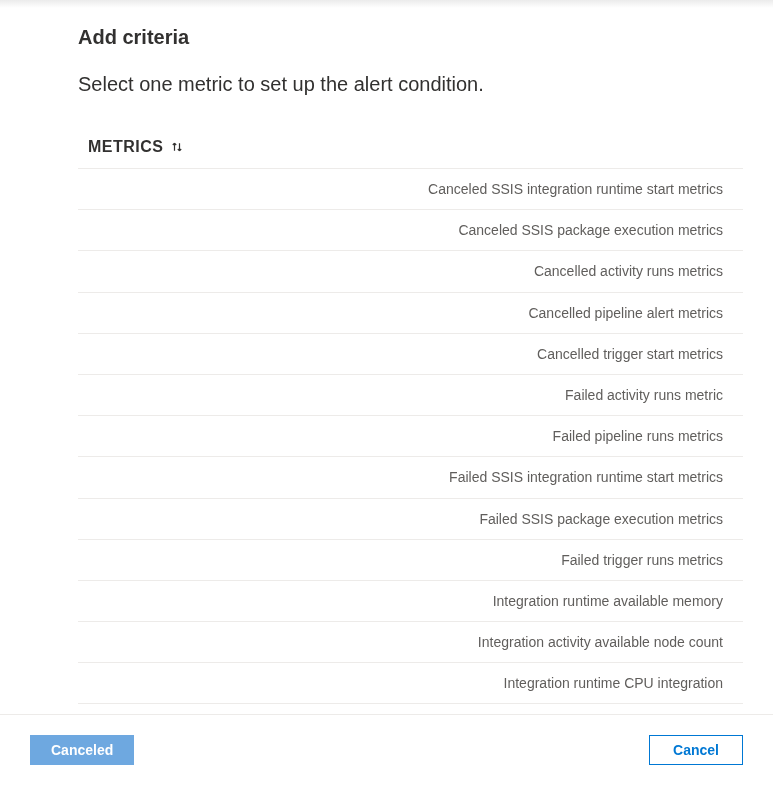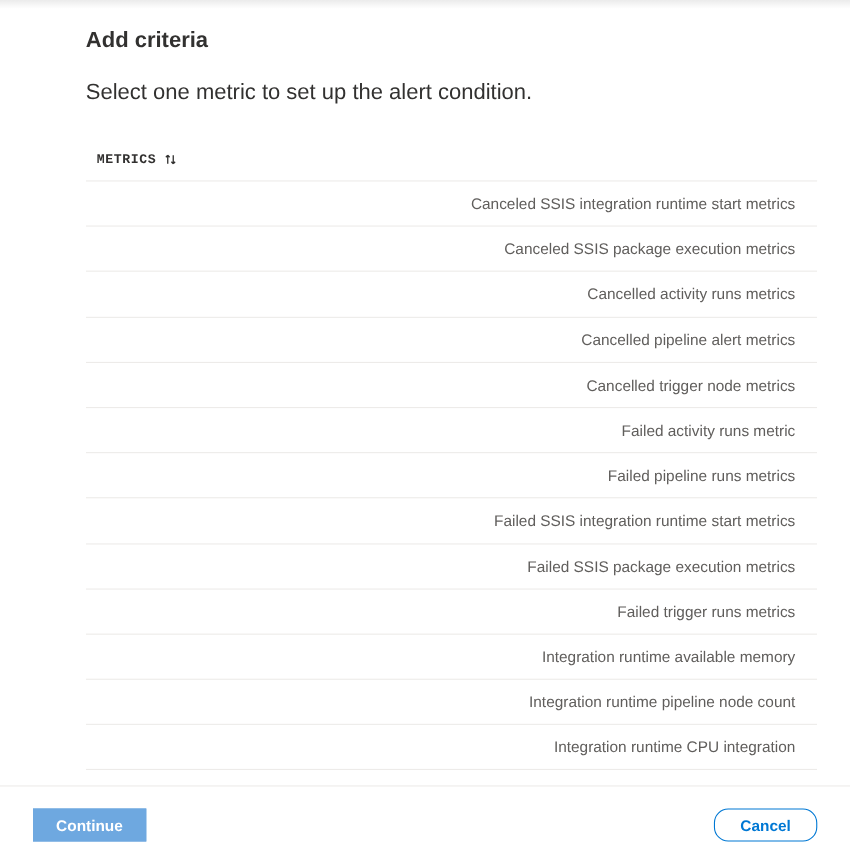--- a/index.html
+++ b/index.html
@@ -42,26 +42,25 @@
       flex-direction: column;
       overflow: hidden;
     }
     .table-header {
       display: flex;
       align-items: center;
       padding: 0 10px 12px 10px;
       gap: 6px;
     }
     .col-label {
-      font-size: 12px;
+      font-size: 16px;
       font-weight: 700;
       letter-spacing: 0.5px;
       color: #323130;
       text-transform: uppercase;
-      font-family: Liberation Mono, monospace;
     }
     .sort-icon {
       display: inline-flex;
     }
     .sort-icon svg { display: block; }
     .table-body {
       flex: 1;
       overflow-y: auto;
       border-top: 1px solid #edebe9;
       position: relative;
@@ -98,21 +97,20 @@
     }
     .btn-primary {
       background: #6ea8e0;
       color: #ffffff;
       border-color: #6ea8e0;
     }
     .btn-secondary {
       background: #ffffff;
       color: #0078d4;
       border-color: #0078d4;
-      border-radius: 13px;
     }
   </style>
 </head>
 <body>
 
 <div class="top-shadow"></div>
 
 <div class="content">
   <h1 class="panel-title">Add criteria</h1>
   <div class="subtitle">Select one metric to set up the alert condition.</div>
@@ -125,29 +123,29 @@
           <path d="M4.5 3.2 L4.5 10.8 M4.5 3.2 L2.8 5 M4.5 3.2 L6.2 5"></path>
           <path d="M9.5 3.2 L9.5 10.8 M9.5 10.8 L7.8 9 M9.5 10.8 L11.2 9"></path>
         </svg>
       </span>
     </div>
     <div class="table-body" id="table-body">
         <div class="row"><span>Canceled SSIS integration runtime start metrics</span></div>
         <div class="row"><span>Canceled SSIS package execution metrics</span></div>
         <div class="row"><span>Cancelled activity runs metrics</span></div>
         <div class="row"><span>Cancelled pipeline alert metrics</span></div>
-        <div class="row"><span>Cancelled trigger node metrics</span></div>
+        <div class="row"><span>Cancelled trigger start metrics</span></div>
         <div class="row"><span>Failed activity runs metric</span></div>
         <div class="row"><span>Failed pipeline runs metrics</span></div>
         <div class="row"><span>Failed SSIS integration runtime start metrics</span></div>
         <div class="row"><span>Failed SSIS package execution metrics</span></div>
         <div class="row"><span>Failed trigger runs metrics</span></div>
         <div class="row"><span>Integration runtime available memory</span></div>
-        <div class="row"><span>Integration runtime pipeline node count</span></div>
+        <div class="row"><span>Integration activity available node count</span></div>
         <div class="row"><span>Integration runtime CPU integration</span></div>
       </div>
   </div>
 </div>
 
 <div class="footer">
-  <button class="btn btn-primary">Continue</button>
+  <button class="btn btn-primary">Canceled</button>
   <button class="btn btn-secondary">Cancel</button>
 </div>
 
 </body></html>

